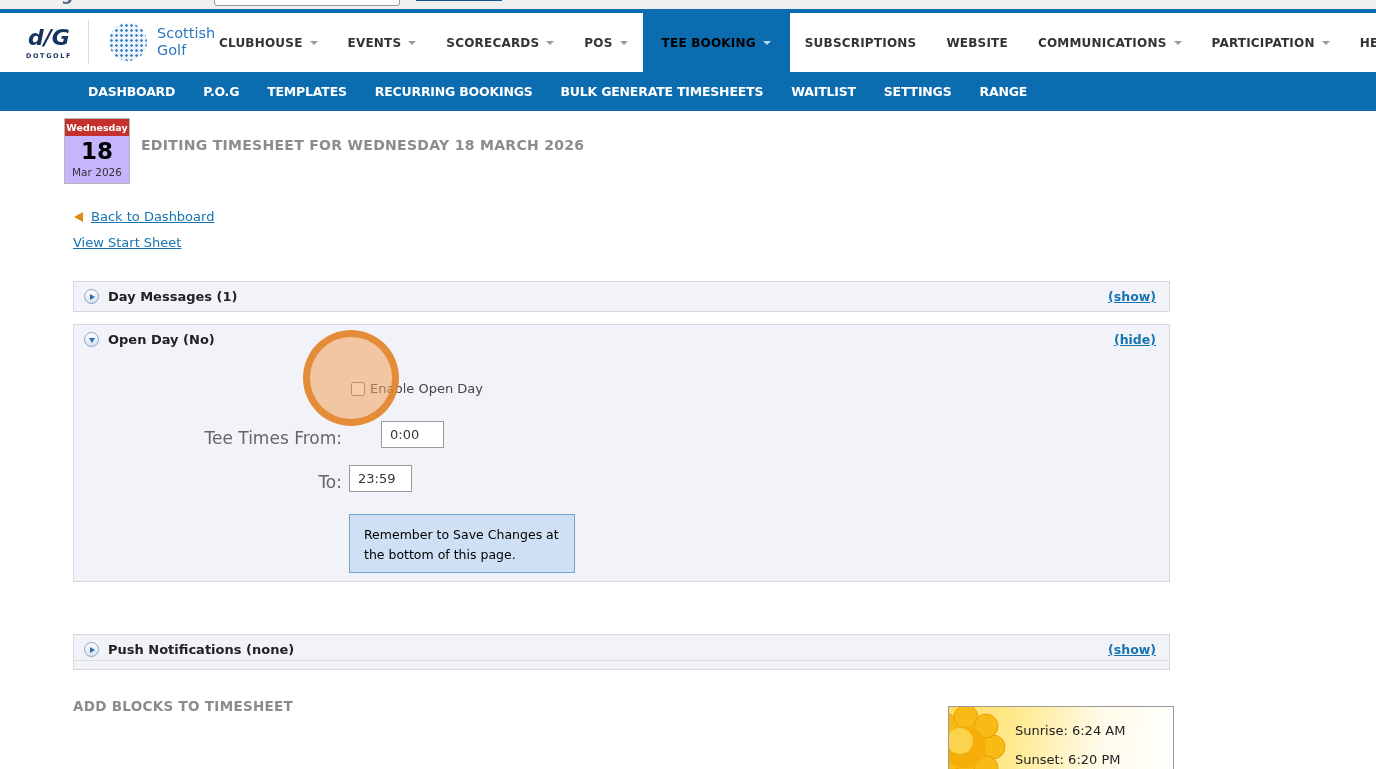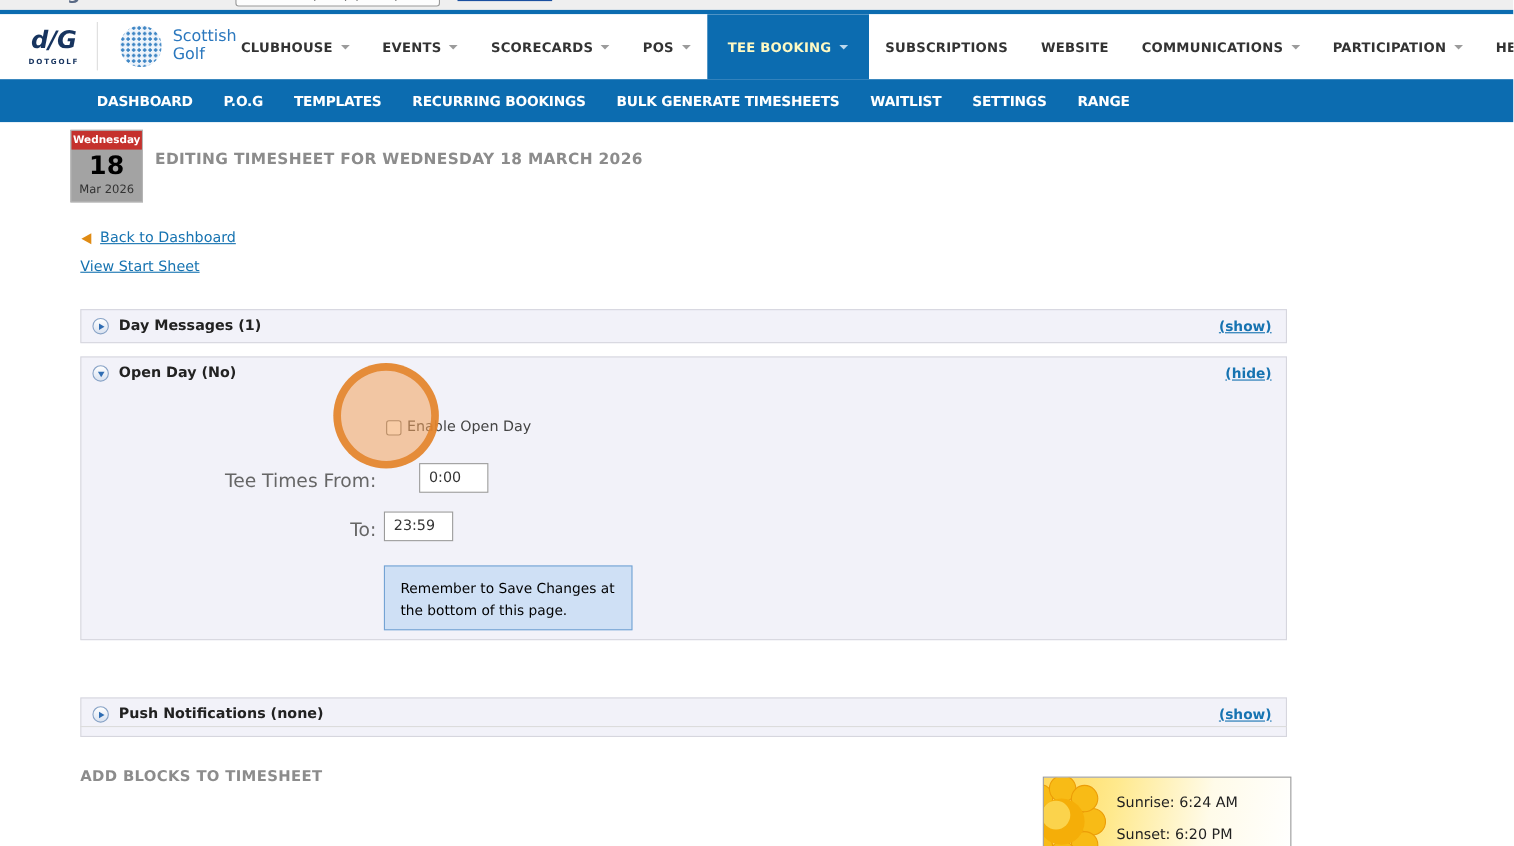--- a/index.html
+++ b/index.html
@@ -26,34 +26,34 @@
   .dg-caption { font-size:6.5px; font-weight:700; color:#17345f; letter-spacing:1.6px; margin-top:3px; }
   .nav-divider { width:1px; height:44px; background:#ddd; margin:0 20px 0 16px; }
   .sg-ball { width:38px; height:38px; border-radius:50%; background-color:#eef4fb;
     background-image:radial-gradient(#3d85c4 1.3px, rgba(0,0,0,0) 1.45px); background-size:5px 5px;
     margin-right:10px; flex:0 0 auto; }
   .sg-name { font-size:14.5px; color:#2b78be; line-height:1.15; }
 
   .menu { position:absolute; left:204px; top:0; height:59px; display:flex; align-items:stretch; }
   .menu-item { display:flex; align-items:center; padding:0 15px; font-size:12px; font-weight:700;
     color:#333; letter-spacing:0.2px; cursor:pointer; white-space:nowrap; }
-  .menu-item.active { background:#0c6cb0; color:#fef9c3; padding:0 19px; }
+  .menu-item.active { background:#0c6cb0; color:#000000; padding:0 19px; }
   .caret { width:0; height:0; border-left:4px solid transparent; border-right:4px solid transparent;
     border-top:4px solid #9b9b9b; margin-left:7px; }
   .menu-item.active .caret { border-top-color:#bcd9ee; }
 
   
   .subnav { position:absolute; top:72px; left:0; right:0; height:39px; background:#0c6cb0;
     display:flex; align-items:center; padding-left:88px; gap:28px; }
   .subnav-item { color:#fff; font-weight:700; font-size:12.5px; letter-spacing:-0.2px;
     cursor:pointer; white-space:nowrap; }
 
   
   .date-card { position:absolute; left:64px; top:118px; width:66px; border:1px solid #b5b5b5;
-    background:#a3a3a3; text-align:center; }
+    background:#c4b5fd; text-align:center; }
   .date-card-head { background:#c5312d; color:#fff; font-size:9.5px; font-weight:700; padding:3px 0; }
   .date-card-day { font-size:23px; font-weight:700; color:#000; line-height:1.15; padding-top:2px; }
   .date-card-my { font-size:10.5px; color:#333; padding:2px 0 5px; }
   .page-title { position:absolute; left:141px; top:137px; font-size:14px; font-weight:700;
     color:#8c8c8c; letter-spacing:0.3px; }
 
   
   .link { color:#1673b1; text-decoration:underline; font-size:13px; cursor:pointer; }
   .back-row { position:absolute; left:74px; top:209px; display:flex; align-items:center; gap:8px; }
   .arrow-left { width:0; height:0; border-top:5px solid transparent; border-bottom:5px solid transparent;

